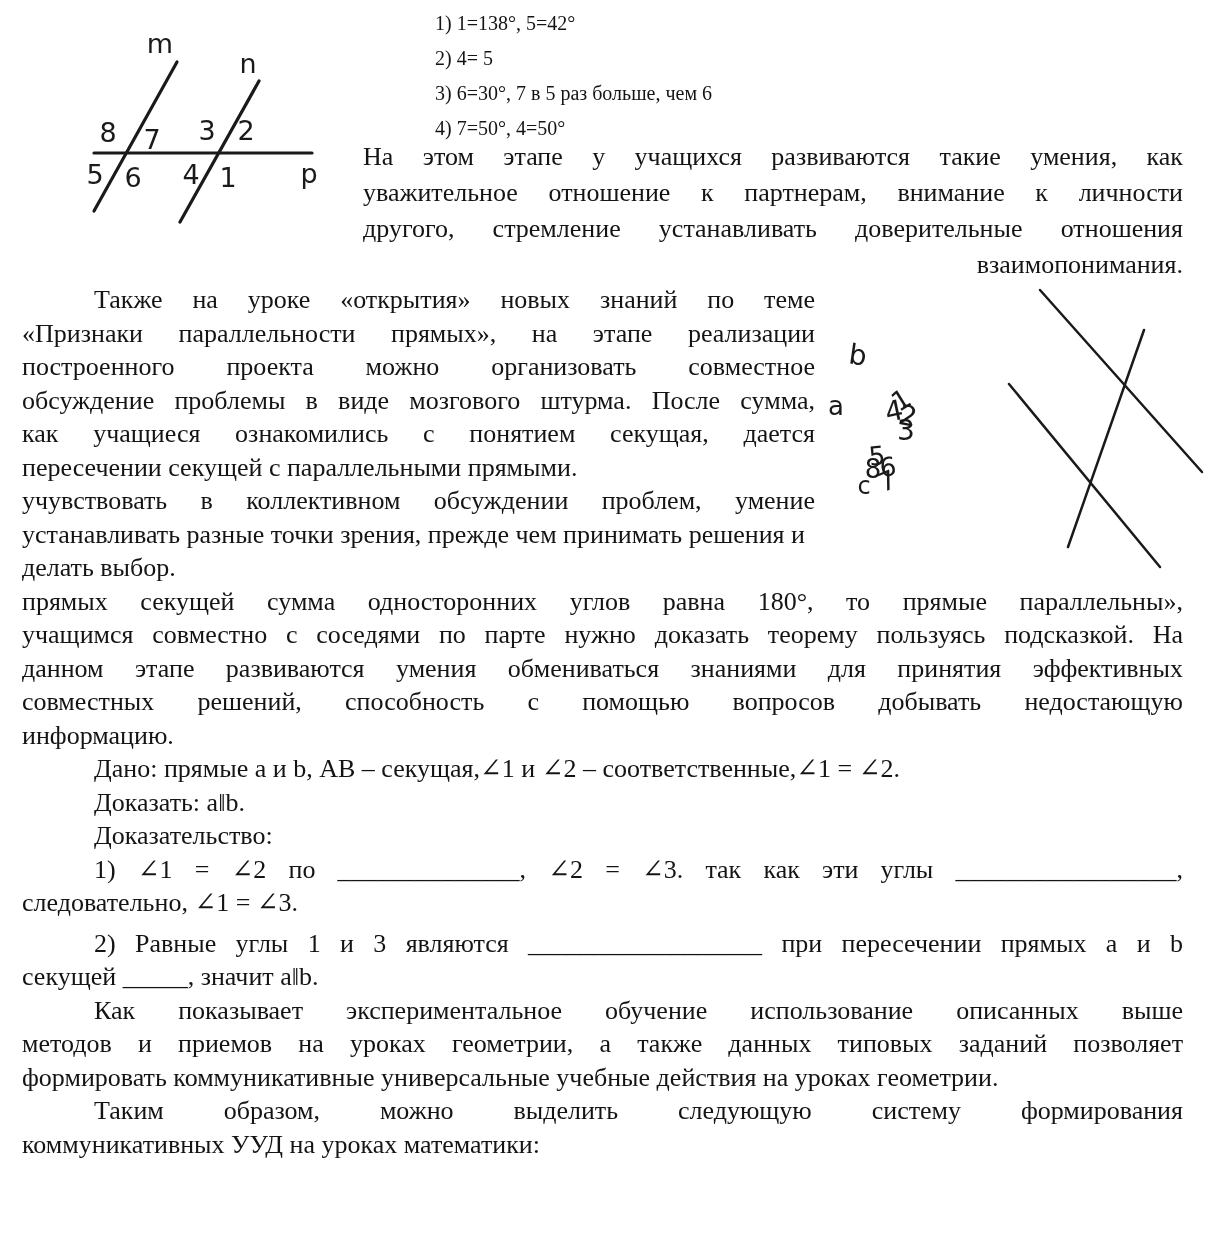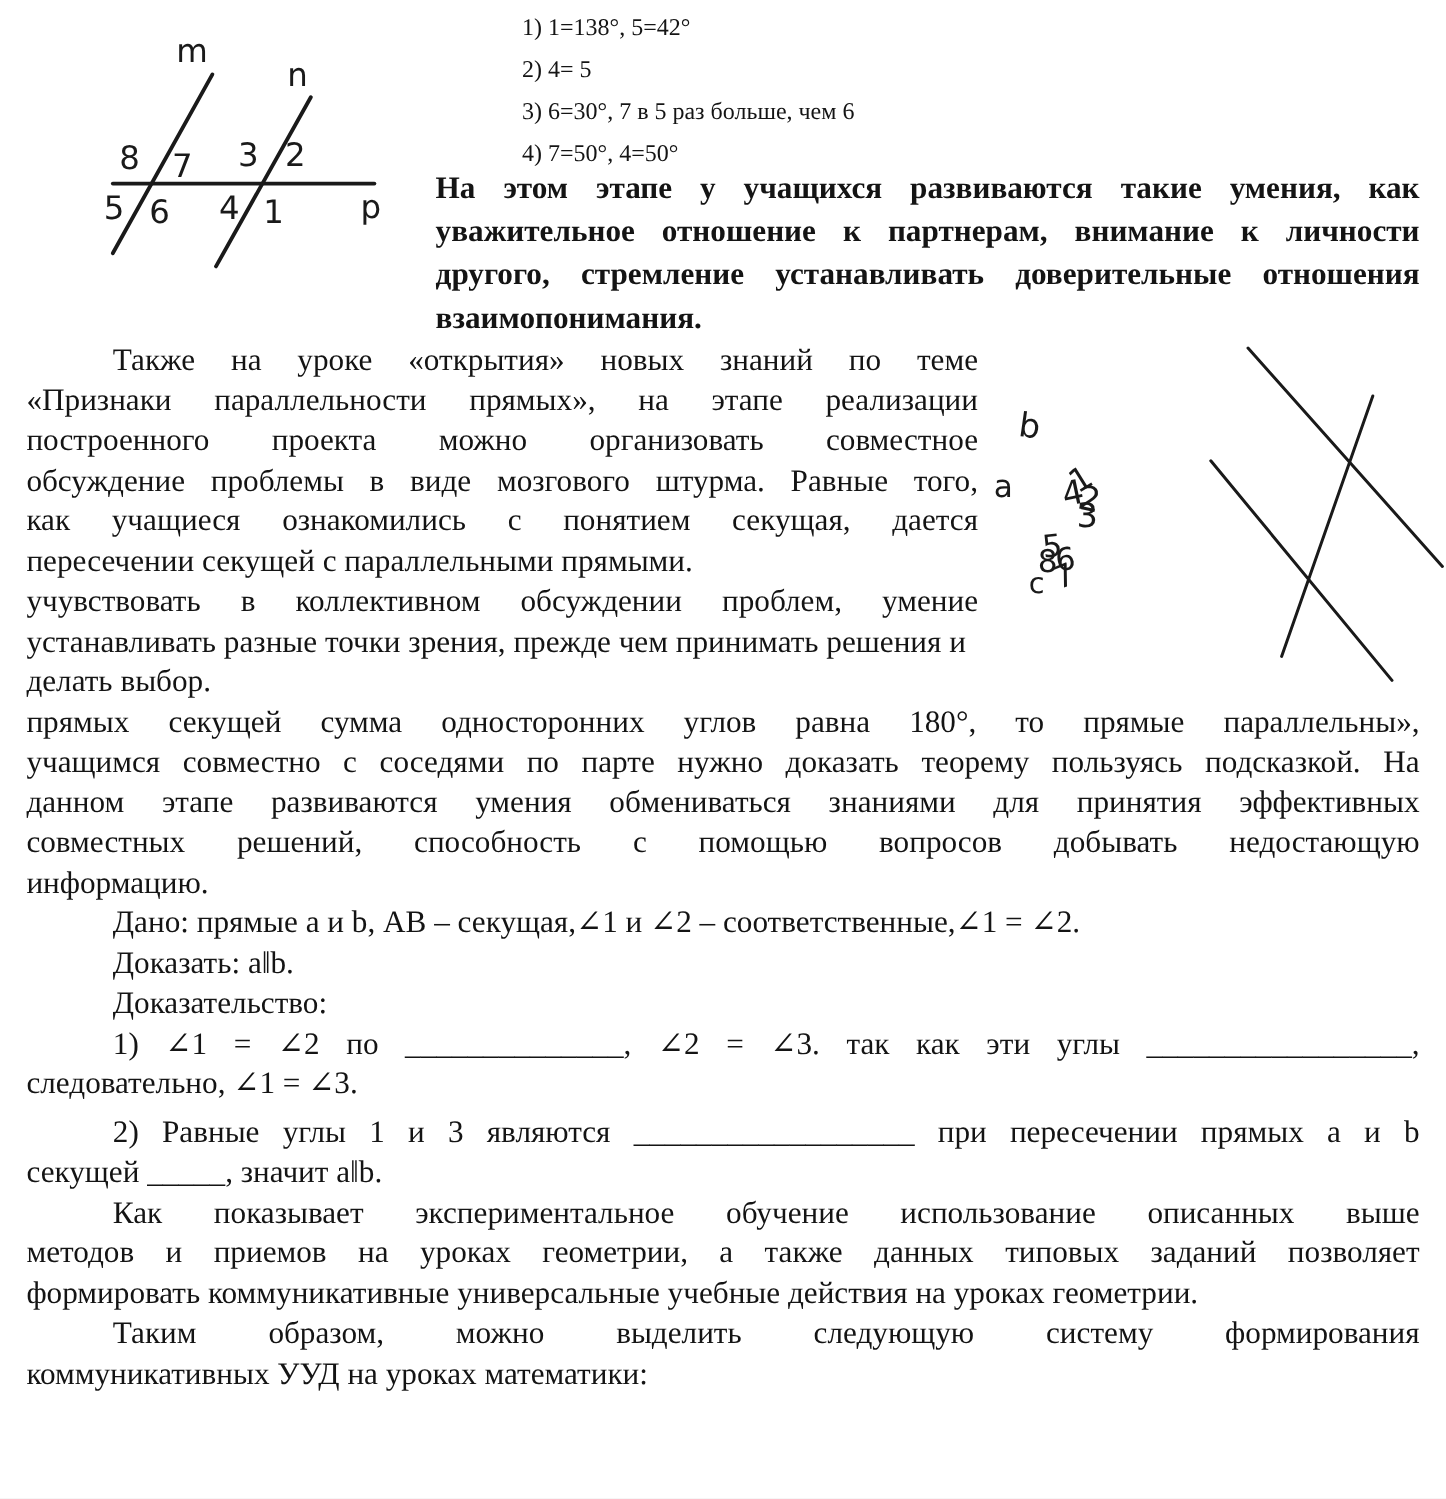--- a/index.html
+++ b/index.html
@@ -11,22 +11,22 @@
     font-family:"Liberation Serif","DejaVu Serif",serif;
     overflow:hidden;
     margin:0 auto;
   }
   
   .top{position:relative;height:283px;}
   .fig1-svg{position:absolute;left:0;top:0;}
   .fig1-svg text, .fig2-svg text{font-family:"DejaVu Sans","Liberation Sans",sans-serif;}
   .answers{position:absolute;left:435px;top:6px;font-size:20px;}
   .answers .tline{line-height:35px;}
-  .intro{position:absolute;left:363px;top:139px;width:820px;font-size:26px;font-weight:bold;}
-  .intro .tline{line-height:36px;}
+  .intro{position:absolute;left:363px;top:139px;width:820px;font-size:26px;}
+  .intro .tline{line-height:36px;text-align:right;}
   
   .bodytext{margin:0 22px;font-size:26px;}
   .bodytext .tline{line-height:33.5px;}
   .tline{min-height:1em;}
   .just{
     text-align:justify;
     text-align-last:justify;
     -moz-text-align-last:justify;
     text-justify:inter-word;
   }
@@ -97,21 +97,21 @@
           <text x="888" y="467" text-anchor="middle" dominant-baseline="central" font-size="26" fill="#1a1a1a" transform="rotate(-8 888 467)">6</text>
           <text x="887" y="481" text-anchor="middle" dominant-baseline="central" font-size="26" fill="#1a1a1a" transform="rotate(-22 887 481)">7</text>
           <text x="864" y="486" text-anchor="middle" dominant-baseline="central" font-size="24" fill="#1a1a1a">c</text>
         </svg>
     </div>
 
     <div>
         <div class="tline just ind"><span>Также на уроке «открытия» новых знаний по теме</span></div>
         <div class="tline just"><span>«Признаки параллельности прямых», на этапе реализации</span></div>
         <div class="tline just"><span>построенного проекта можно организовать совместное</span></div>
-        <div class="tline just"><span>обсуждение проблемы в виде </span><span class="it">мозгового штурма</span><span>. Равные того,</span></div>
+        <div class="tline just"><span>обсуждение проблемы в виде </span><span class="it">мозгового штурма</span><span>. После сумма,</span></div>
         <div class="tline just"><span>как учащиеся ознакомились с понятием секущая, дается</span></div>
         <div class="tline"><span>пересечении секущей с параллельными прямыми.</span></div>
         <div class="tline just"><span>учувствовать в коллективном обсуждении проблем, умение</span></div>
         <div class="tline"><span>устанавливать разные точки зрения, прежде чем принимать решения и делать выбор.</span></div>
         <div class="tline just"><span>прямых секущей сумма односторонних углов равна 180°, то прямые параллельны»,</span></div>
         <div class="tline just"><span>учащимся совместно с соседями по парте нужно доказать теорему пользуясь подсказкой. На</span></div>
         <div class="tline just"><span>данном этапе развиваются умения обмениваться знаниями для принятия эффективных</span></div>
         <div class="tline just"><span>совместных решений, способность с помощью вопросов добывать недостающую</span></div>
         <div class="tline"><span>информацию.</span></div>
         <div class="tline ind"><span>Дано: прямые а и b, АВ – секущая,∠1 и ∠2 – соответственные,∠1 = ∠2.</span></div>

